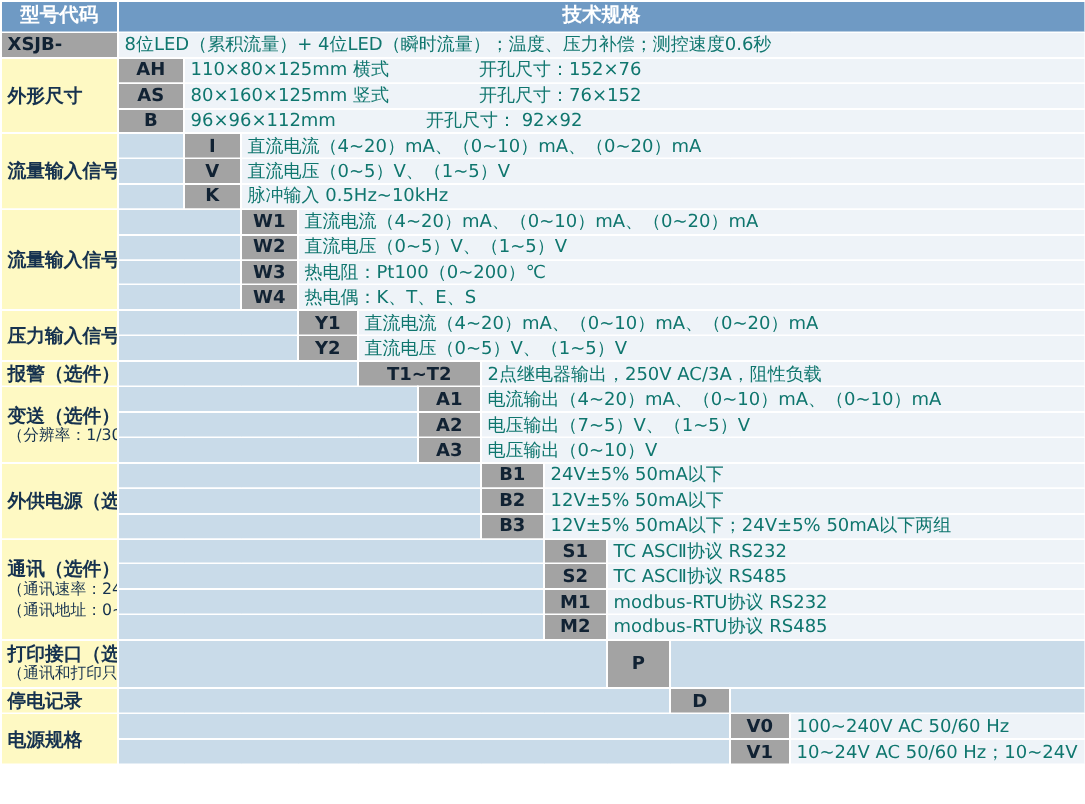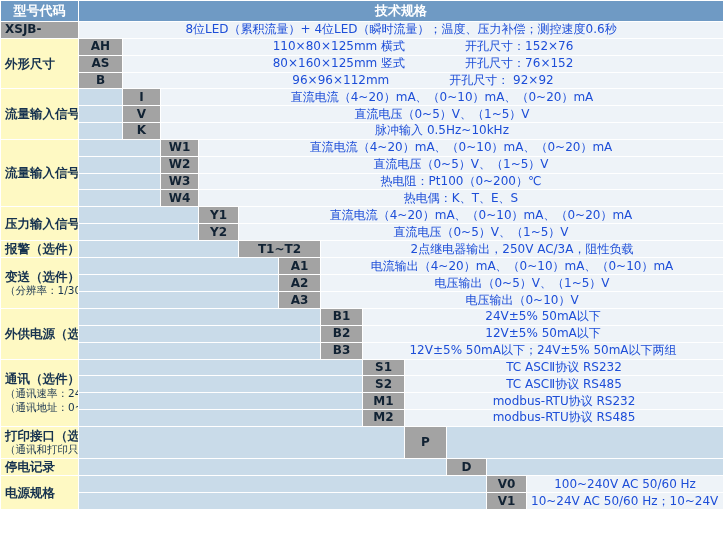--- a/index.html
+++ b/index.html
@@ -65,22 +65,22 @@
     font-weight:bold;
     font-size:12px;
   }
   .code-left{
     text-align:left;
     padding-left:6px;
   }
   
   .desc{
     background:#eef3f8;
-    color:#1d4ed8;
-    text-align:center;
+    color:#0f766e;
+    text-align:left;
     padding-left:8px;
     font-size:12px;
   }
   .desc .right{
     display:inline-block;
     margin-left:60px;
   }
   
   .blank{
     background:#c9dbe9;
@@ -203,21 +203,21 @@
       <span>变送（选件）</span>
       <span class="sub">（分辨率：1/3000；负载能力600Ω）</span>
     </td>
     <td class="blank" colspan="5"></td>
     <td class="code">A1</td>
     <td class="desc" colspan="6">电流输出（4~20）mA、（0~10）mA、（0~10）mA</td>
   </tr>
   <tr>
     <td class="blank" colspan="5"></td>
     <td class="code">A2</td>
-    <td class="desc" colspan="6">电压输出（0~5）V、（1~5）V</td>
+    <td class="desc" colspan="6">电压输出（7~5）V、（1~5）V</td>
   </tr>
   <tr>
     <td class="blank" colspan="5"></td>
     <td class="code">A3</td>
     <td class="desc" colspan="6">电压输出（0~10）V</td>
   </tr>
 
   <tr>
     <td class="cat" rowspan="3">外供电源（选件）</td>
     <td class="blank" colspan="6"></td>

